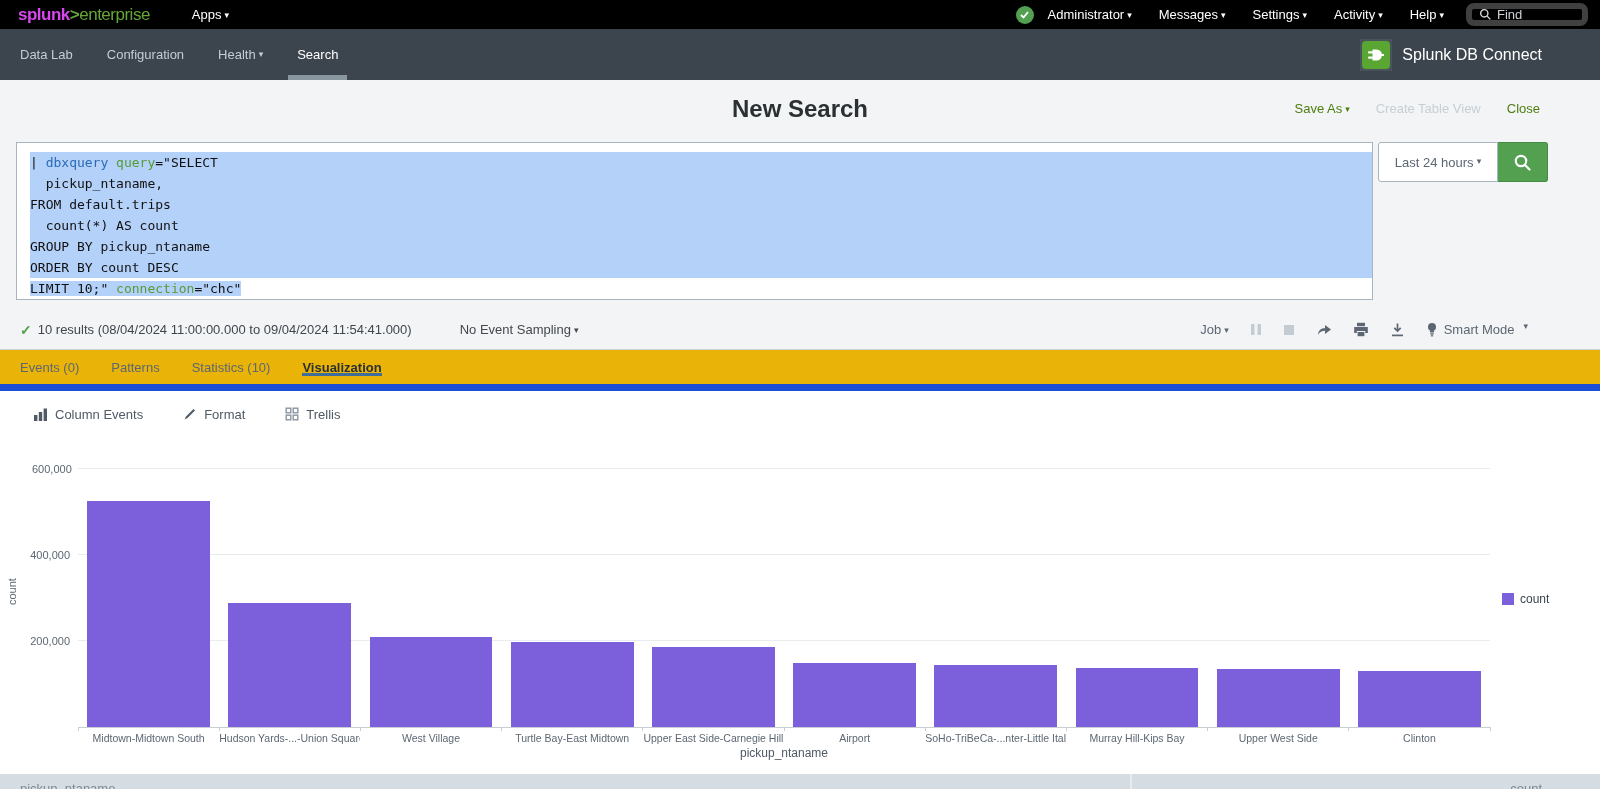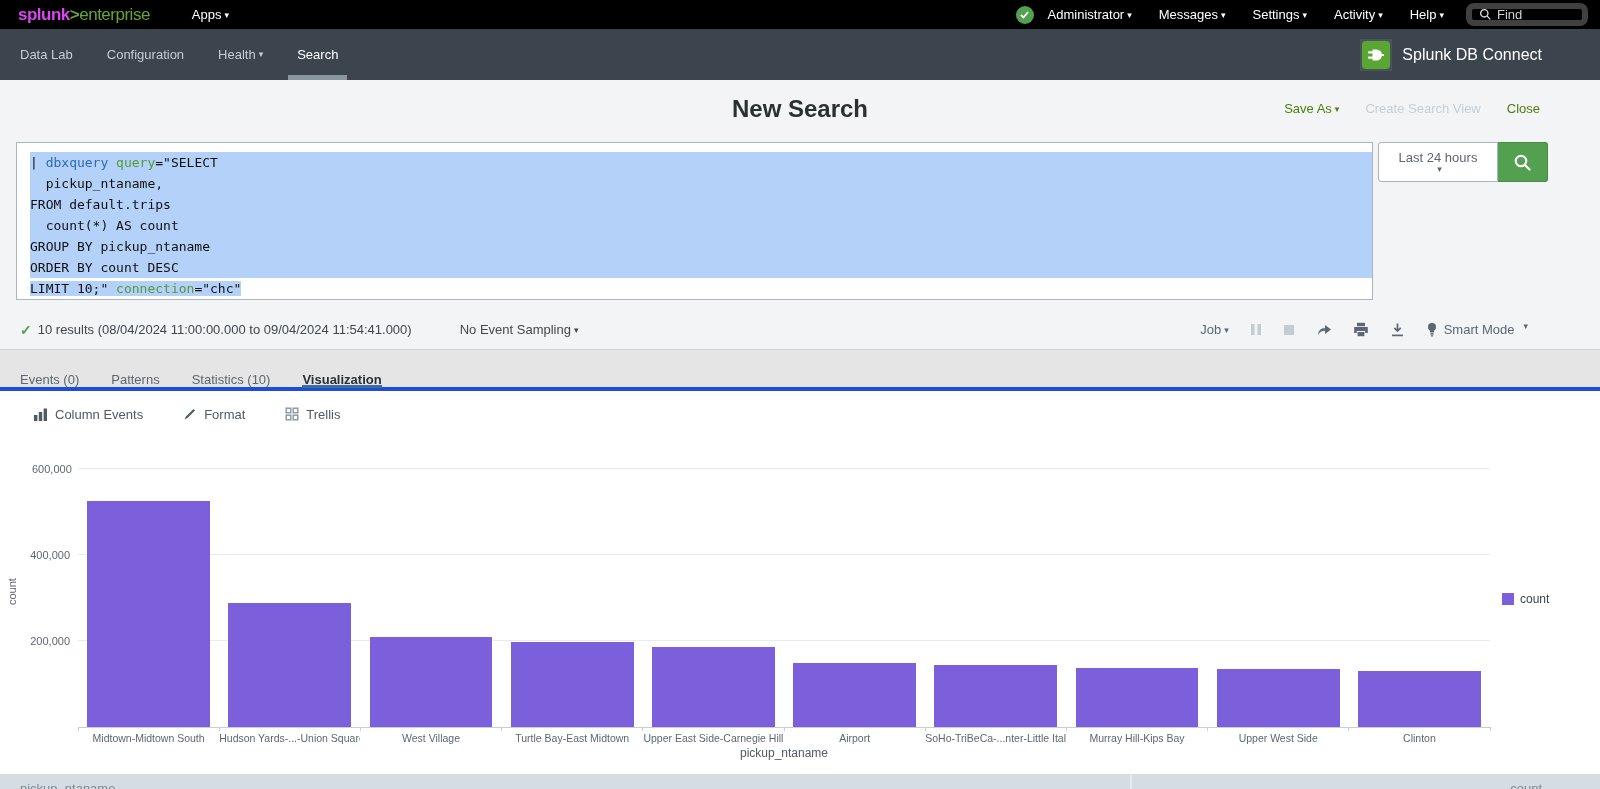--- a/index.html
+++ b/index.html
@@ -44,35 +44,35 @@
   .hdr-link.disabled { color:#c6cfd6; cursor:default; }
 
   
   .search-area { background:#f2f4f5; height:168px; padding:0 52px 0 16px; display:flex; align-items:flex-start; }
   .query-box { flex:1; height:158px; background:#fff; border:1px solid #a9b4bd; padding:9px 0 0 13px; overflow:hidden; }
   .q-line { font-family:"DejaVu Sans Mono", monospace; font-size:13px; line-height:21px; white-space:pre; color:#111; }
   .q-line.sel-full { background:#b3d1f9; }
   .q-line .sel { background:#b3d1f9; }
   .seg-command { color:#2c6cb5; }
   .seg-param { color:#569b35; }
-  .time-picker { margin-left:5px; width:120px; height:40px; background:#fff; border:1px solid #a9b4bd; border-radius:3px 0 0 3px; display:flex; align-items:center; justify-content:center; font-size:13px; color:#5c6773; cursor:pointer; white-space:nowrap;flex-direction:column; }
+  .time-picker { margin-left:5px; width:120px; height:40px; background:#fff; border:1px solid #a9b4bd; border-radius:3px 0 0 3px; display:flex; align-items:center; justify-content:center; font-size:13px; color:#5c6773; cursor:pointer; white-space:nowrap; }
   .search-btn { width:50px; height:40px; background:#53a051; border:1px solid #468a45; border-left:none; border-radius:0 3px 3px 0; display:flex; align-items:center; justify-content:center; cursor:pointer; }
 
   
   .results-bar { background:#f2f4f5; height:40px; border-bottom:1px solid #ccd3d9; display:flex; align-items:center; padding:0 72px 0 20px; font-size:13px; color:#3f464d; }
   .res-check { color:#53a051; font-size:14px; margin-right:6px; font-weight:bold; }
   .sampling { margin-left:48px; color:#44484d; cursor:pointer; }
   .results-right { margin-left:auto; display:flex; align-items:center; gap:21px; color:#5c6773; }
   .job-label { cursor:pointer; }
   .icon-btn { display:flex; align-items:center; cursor:pointer; color:#5c6773; }
   .icon-btn.disabled { color:#c3ccd3; cursor:default; }
   .smart-mode { display:flex; align-items:flex-start; gap:6px; cursor:pointer; }
 
   
-  .result-tabs { background:#e5e5e5; height:41px; border-bottom:4px solid #1d4ed8; display:flex; align-items:flex-end; padding:0 20px; }
+  .result-tabs { background:#eab308; height:41px; border-bottom:7px solid #1d4ed8; display:flex; align-items:center; padding:0 20px; }
   .rtab { display:flex; align-items:center; font-size:13px; color:#5c6773; margin-right:32px; position:relative; cursor:pointer; white-space:nowrap; }
   .rtab.active { color:#2b3033; font-weight:bold; }
   .rtab.active::after { content:""; position:absolute; left:0; right:0; bottom:-1px; height:3px; background:#3e6d9c; }
 
   
   .viz-toolbar { background:#fff; height:46px; display:flex; align-items:center; padding:0 20px 0 33px; gap:40px; }
   .viz-btn { display:flex; align-items:center; gap:7px; font-size:13px; color:#4f5a65; cursor:pointer; white-space:nowrap; }
   .viz-btn svg { flex:none; }
 
   
@@ -158,21 +158,21 @@
         </div>
       </div>
       <div class="app-title">Splunk DB Connect</div>
     </div>
   </div>
 
   <div class="page-header">
     <div class="page-title">New Search</div>
     <div class="header-actions">
       <div class="hdr-link"><span>Save As</span><span class="caret">▾</span></div>
-      <div class="hdr-link disabled">Create Search View</div>
+      <div class="hdr-link disabled">Create Table View</div>
       <div class="hdr-link">Close</div>
     </div>
   </div>
 
   <div class="search-area">
     <div class="query-box" id="query-box">
         <div class="q-line sel-full"><span class="seg-plain">| </span><span class="seg-command">dbxquery</span><span class="seg-plain"> </span><span class="seg-param">query</span><span class="seg-plain">="SELECT</span></div>
         <div class="q-line sel-full"><span class="seg-plain">  pickup_ntaname,</span></div>
         <div class="q-line sel-full"><span class="seg-plain">FROM default.trips</span></div>
         <div class="q-line sel-full"><span class="seg-plain">  count(*) AS count</span></div>

